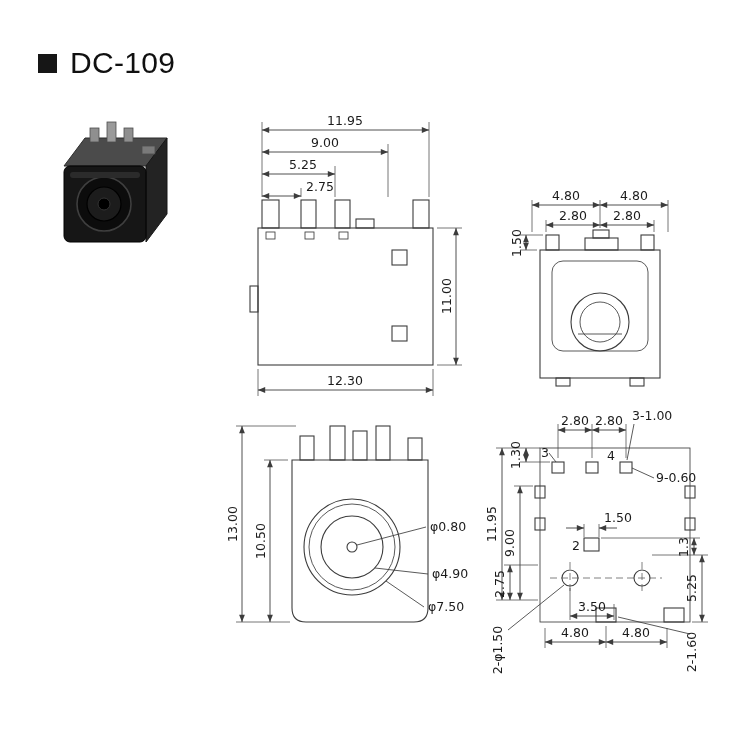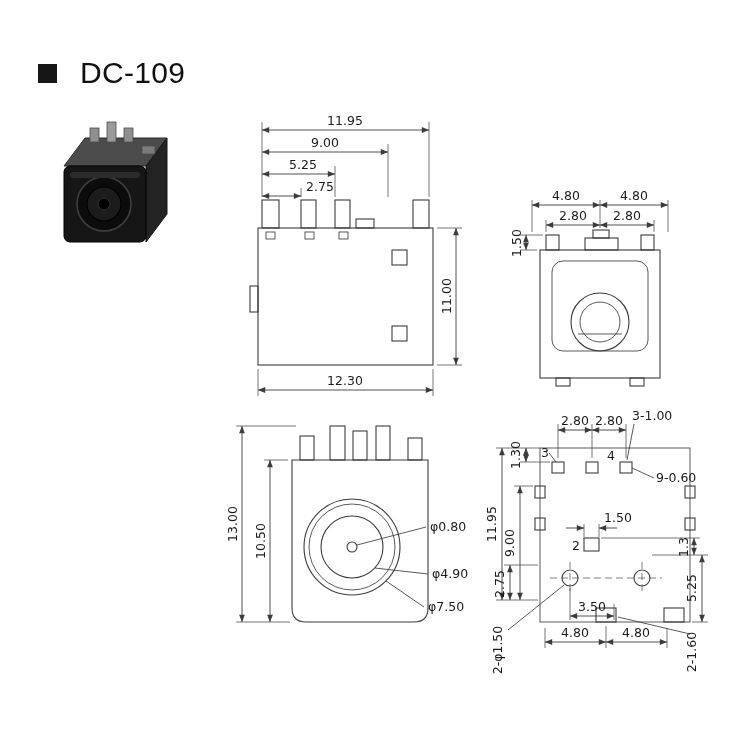--- a/index.html
+++ b/index.html
@@ -1,20 +1,20 @@
 <!DOCTYPE html>
 <html><head>
 <meta charset="utf-8">
 <style>
   html,body{margin:0;padding:0;background:#ffffff;}
   .page{position:relative;width:750px;height:750px;overflow:hidden;background:#fff;
         font-family:"Liberation Sans",sans-serif;}
   .title-row{position:absolute;top:46px;left:38px;display:flex;align-items:center;gap:13px;z-index:2;}
   .bullet{width:19px;height:19px;background:#161616;display:inline-block;}
-  .page-title{margin:10px;font-size:30px;font-weight:400;color:#101010;letter-spacing:.3px;}
+  .page-title{margin:0;font-size:30px;font-weight:400;color:#101010;letter-spacing:.3px;}
   svg.drawing{position:absolute;left:0;top:0;}
   .ln{fill:none;stroke:#3c3c3c;stroke-width:1.1;}
   .lnt{fill:none;stroke:#3c3c3c;stroke-width:0.85;}
   .ext{stroke:#4a4a4a;stroke-width:0.75;fill:none;}
   .dim{stroke:#3c3c3c;stroke-width:0.9;fill:none;}
   .dash{stroke:#555;stroke-width:0.75;stroke-dasharray:7 4;fill:none;}
   .dt{font-family:"DejaVu Sans",sans-serif;font-size:12.5px;fill:#1b1b1b;}
 </style>
 </head>
 <body>

